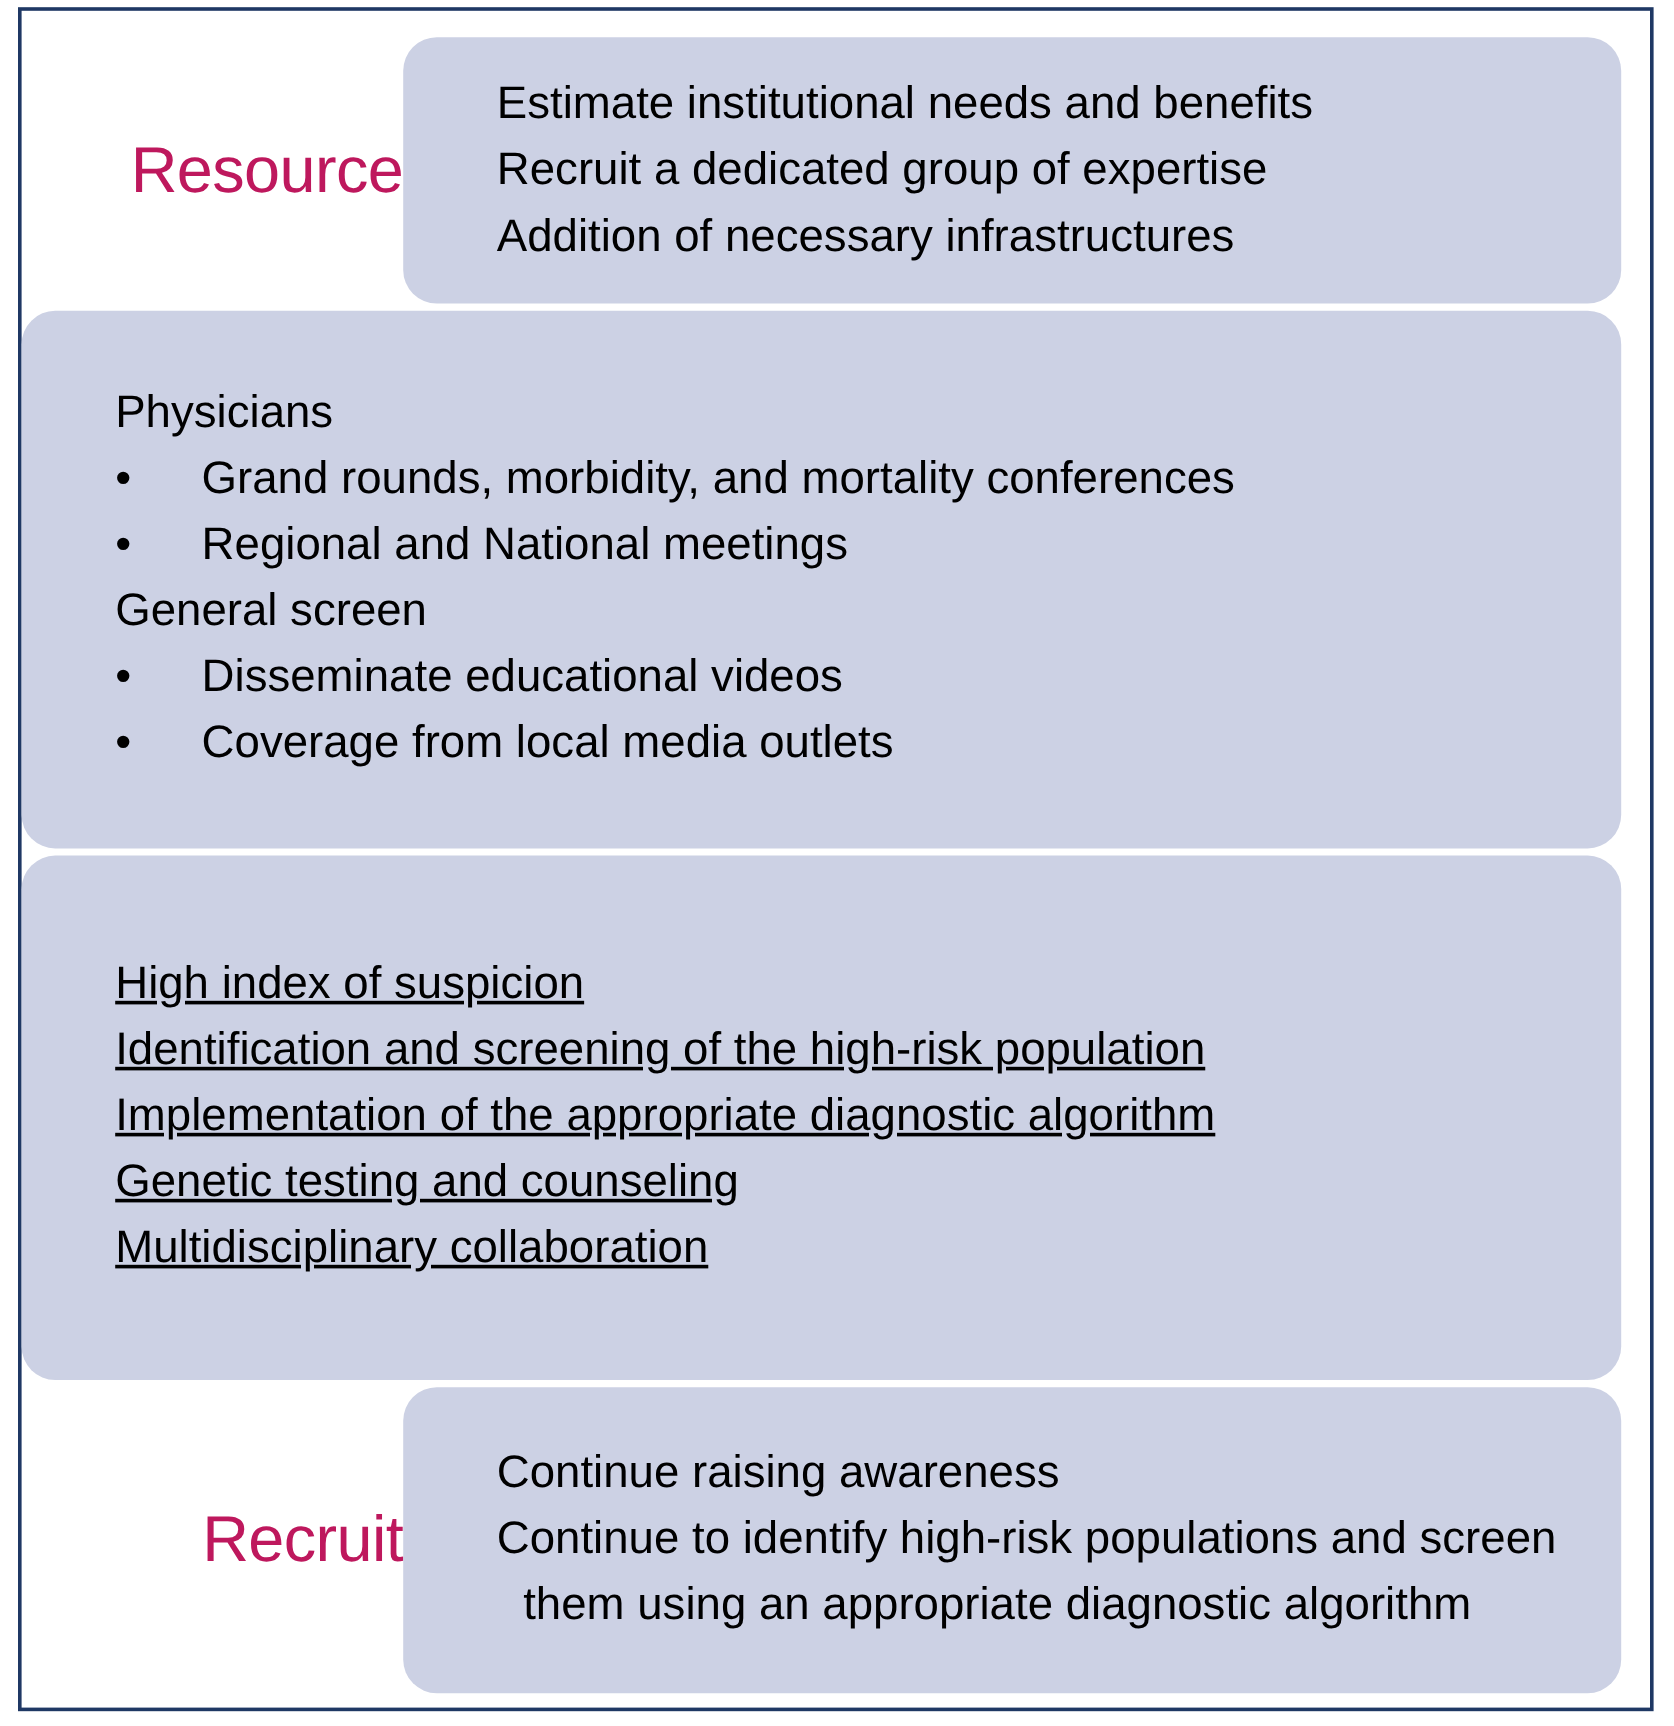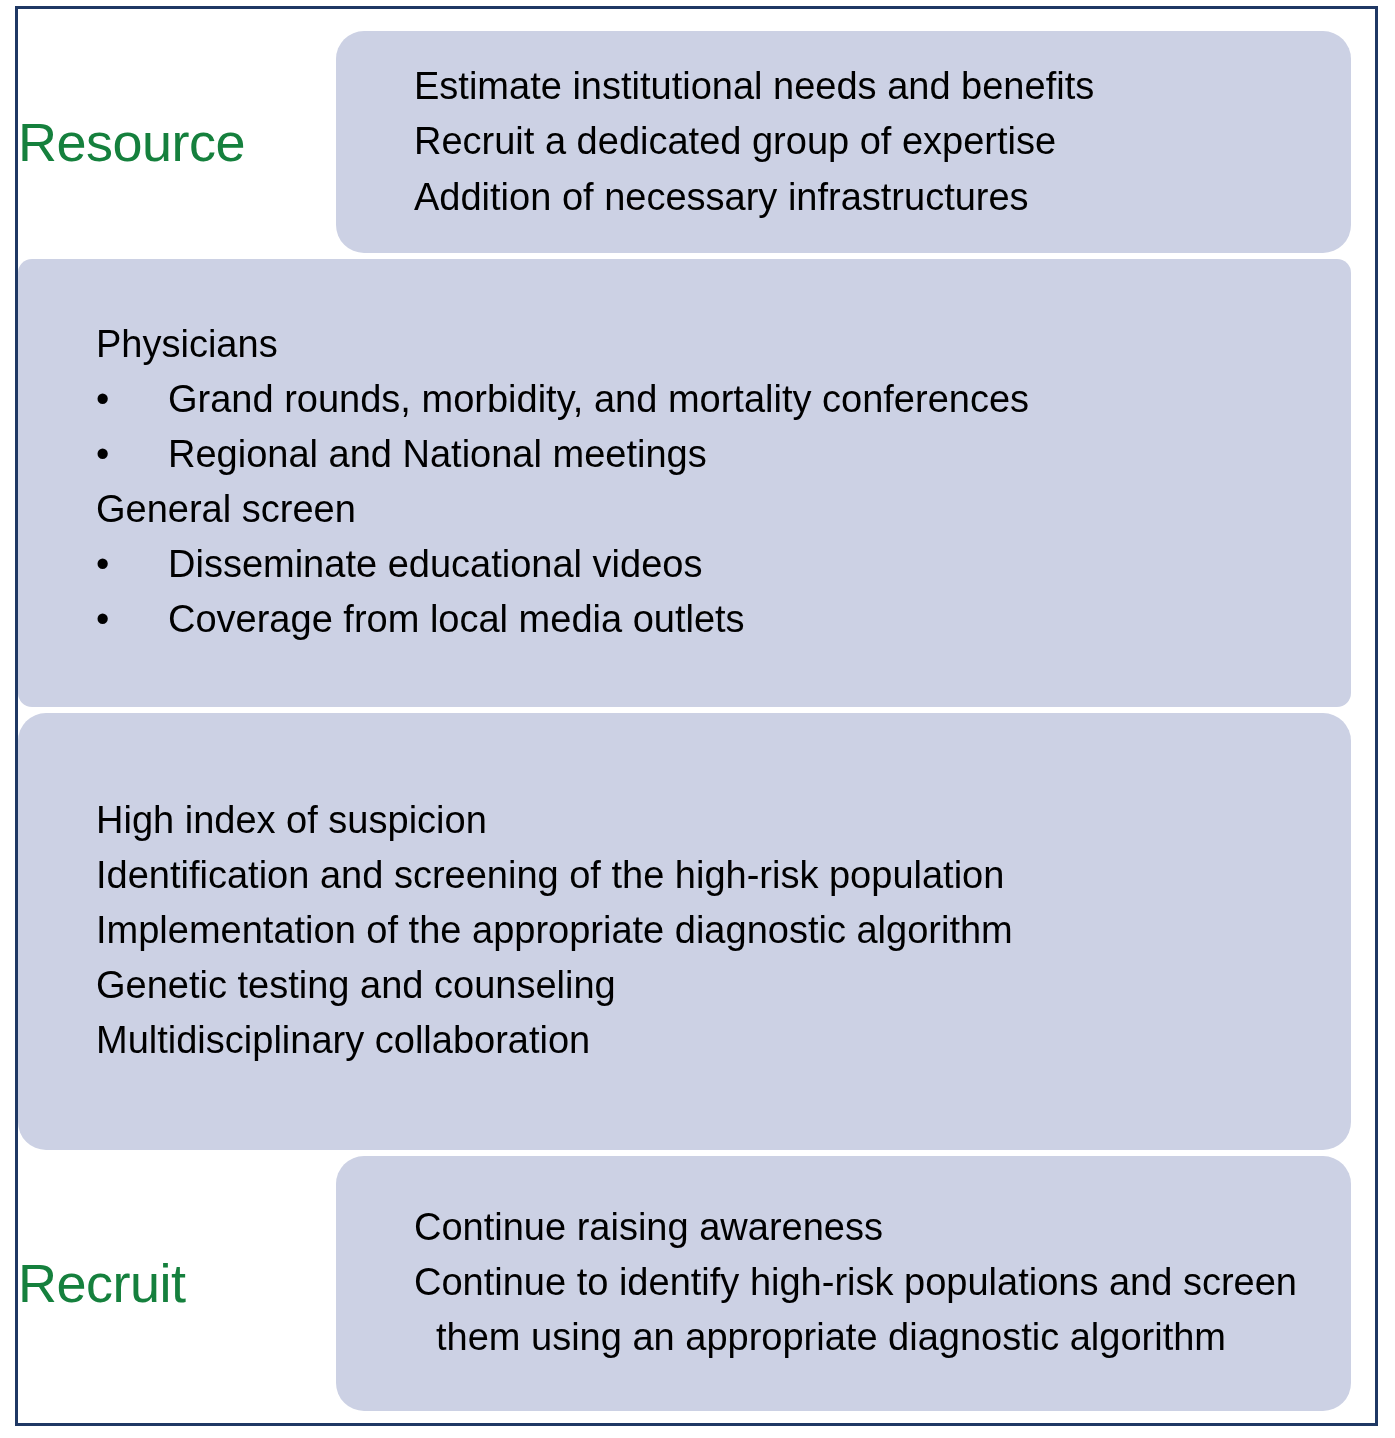--- a/index.html
+++ b/index.html
@@ -34,24 +34,24 @@
   .row {
     position: absolute;
     left: 0;
     width: 100%;
     display: flex;
     align-items: center;
   }
   .row-label {
     width: 318px;
     flex: 0 0 318px;
-    text-align: left;
+    text-align: right;
     font-size: 54px;
     line-height: 1.05;
-    color: #15803d;
+    color: #be185d;
     letter-spacing: -0.5px;
   }
   .row-box {
     flex: 1 1 auto;
     background: #ccd1e4;
     border-radius: 28px;
     box-sizing: border-box;
     padding: 14px 30px 16px 78px;
     align-self: stretch;
     display: flex;
@@ -80,22 +80,22 @@
     width: 36px;
   }
 
   
   #row-resource { top: 22px;  height: 222px; }
   #row-awareness { top: 250px; height: 448px; }
   #row-implement { top: 704px; height: 437px; }
   #row-sustain { top: 1147px; height: 255px; }
 
   #row-resource .row-box { padding-top: 10px; padding-bottom: 10px; }
-  #row-awareness .row-box { padding-left: 78px; border-radius: 14px; }
-  #row-implement .row-box { padding-left: 78px; }
+  #row-awareness .row-box { padding-left: 78px; }
+  #row-implement .row-box { padding-left: 78px; text-decoration: underline; }
   #row-sustain .row-box { padding-left: 78px; }
 </style>
 </head>
 <body>
 
 <div class="frame">
   <div class="rows">
 
     <div class="row" id="row-resource">
       <div class="row-label">Resource</div>

